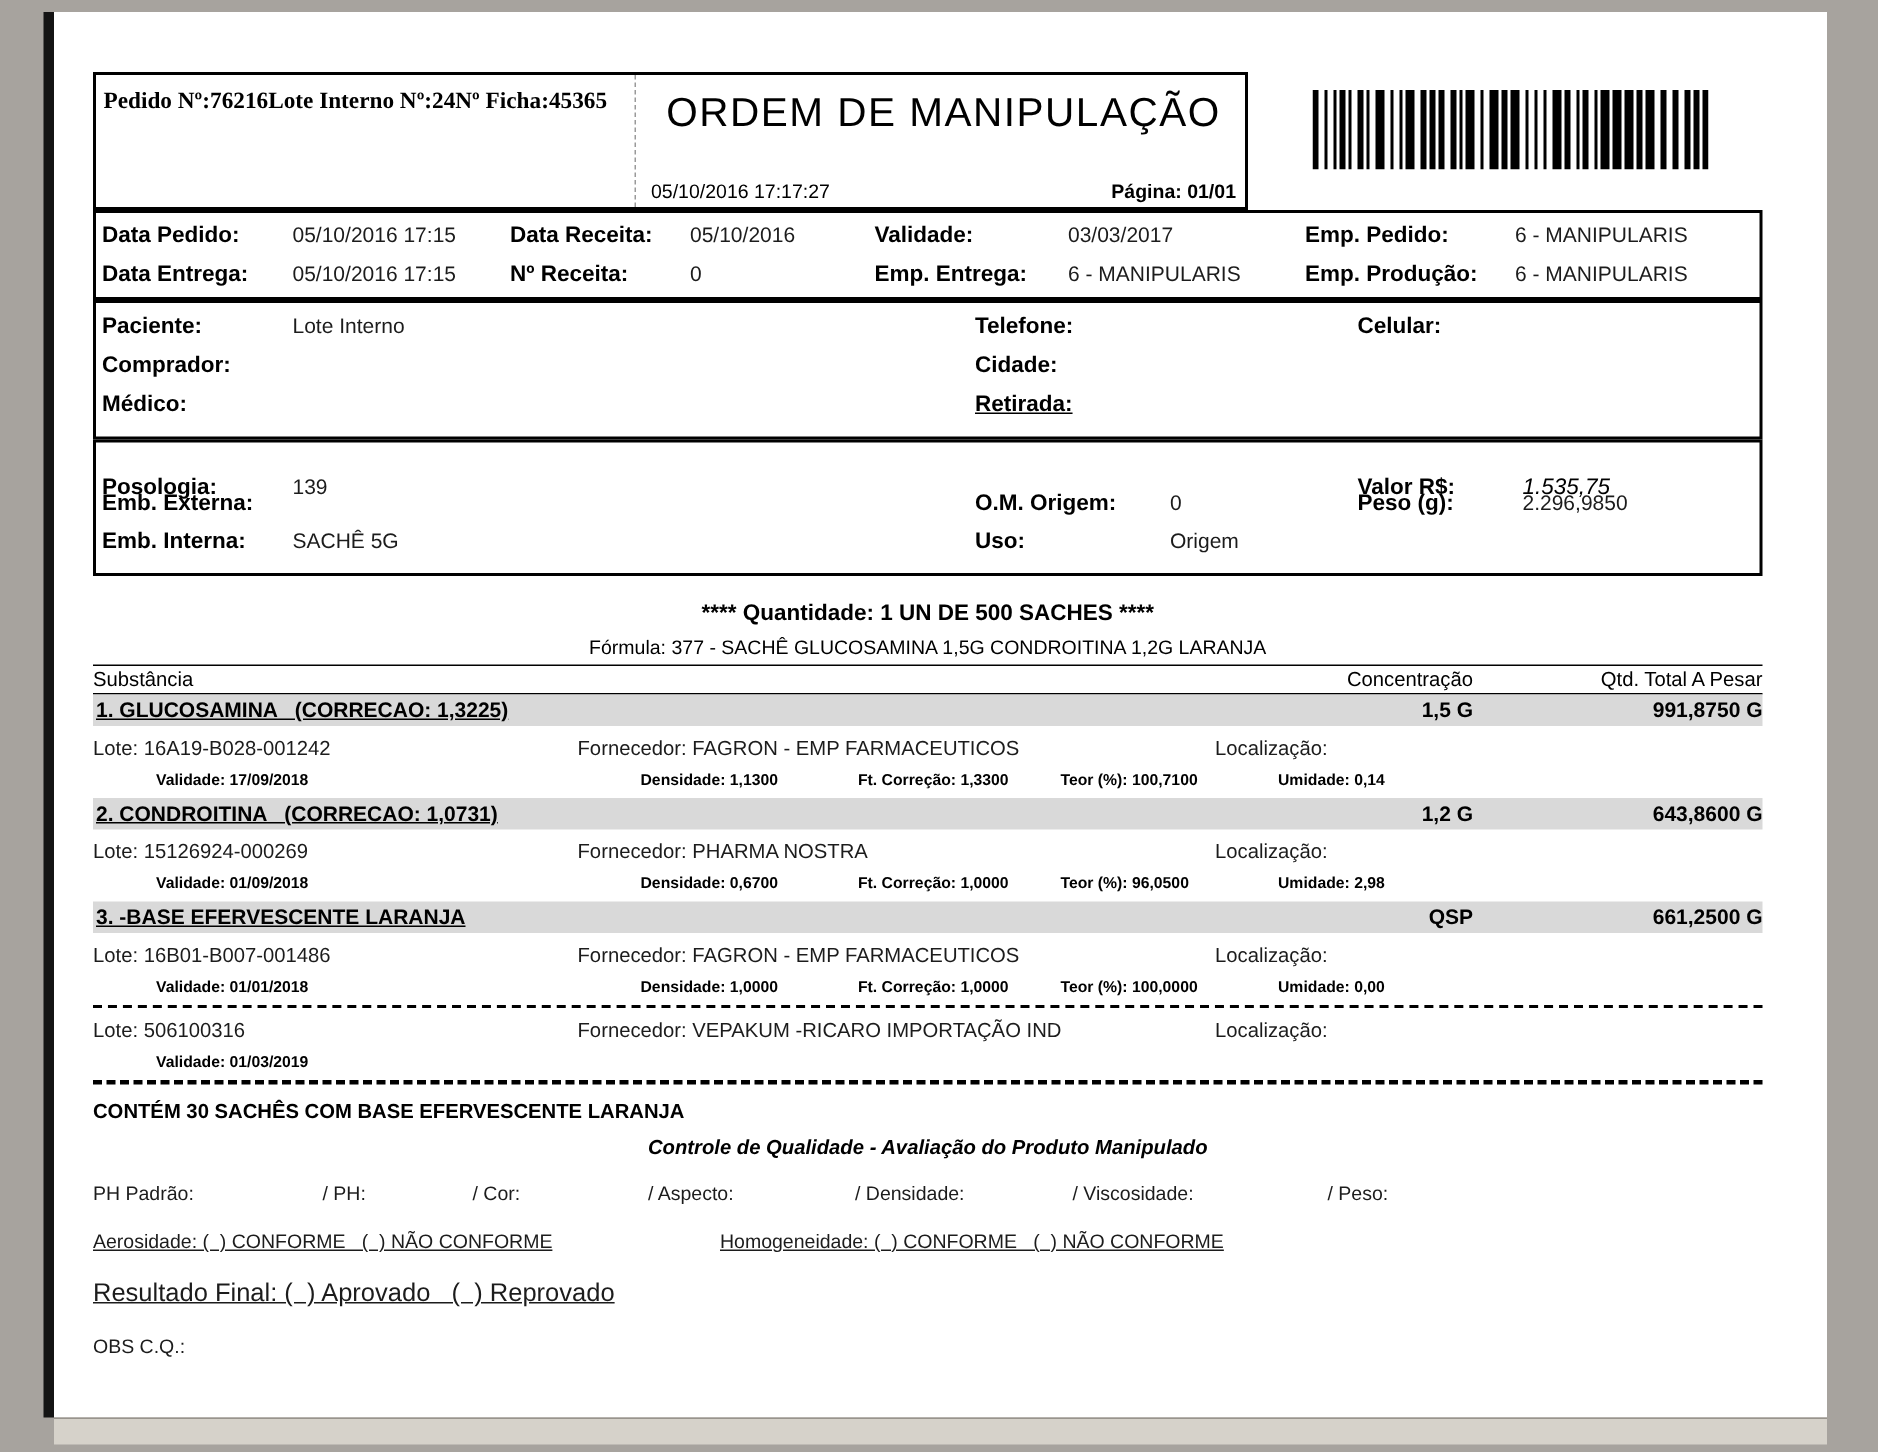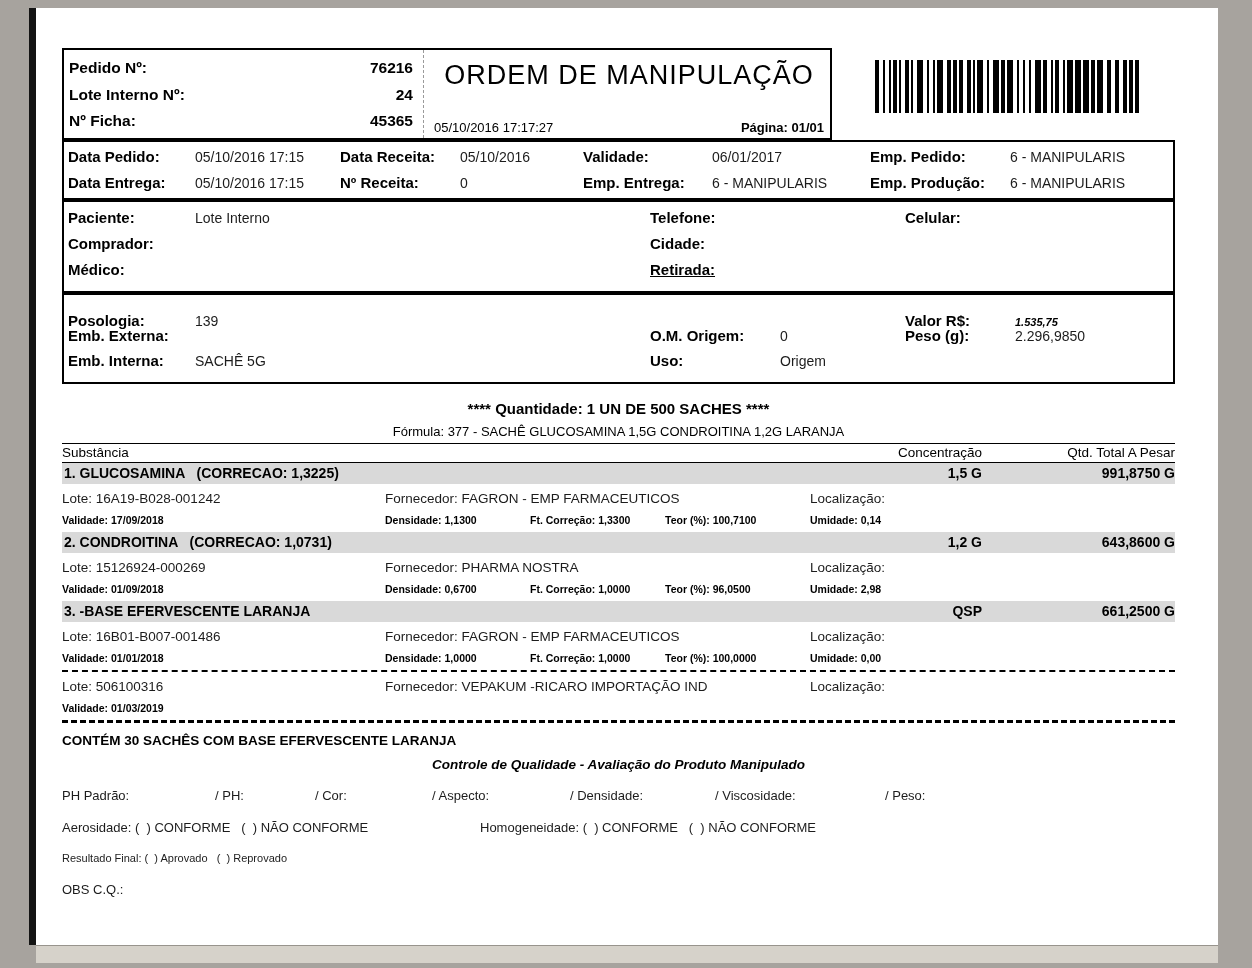--- a/index.html
+++ b/index.html
@@ -6,64 +6,64 @@
   body{
     width:1252px;height:968px;position:relative;overflow:hidden;
     background:#a7a39e;
     font-family:"Liberation Sans", sans-serif;color:#000;
   }
   .black-bar{position:absolute;left:29px;top:8px;width:7px;height:937px;background:#141414;}
   .page{position:absolute;left:36px;top:8px;width:1182px;height:937px;background:#ffffff;}
   .hscroll{position:absolute;left:36px;top:945px;width:1182px;height:17px;background:#d6d2ca;border-top:1px solid #98948d;}
   .doc{position:absolute;left:26px;top:40px;width:1114px;}
 
-  .pre{white-space:pre;}
+  .pre{white-space:pre;text-decoration:underline;}
   .lab{font-weight:bold;font-size:15px;}
   .val{font-size:14px;color:#1c1c1c;}
 
   
   .header-box{position:absolute;left:0;top:0;width:766px;height:88px;border:2px solid #000;display:flex;}
-  .header-left{width:344px;border-right:1px dashed #9a9a9a;padding:5px 10px 5px 5px;display:flex;flex-direction:column;justify-content:space-between;}
+  .header-left{width:344px;border-right:1px dashed #9a9a9a;padding:5px 10px 5px 5px;display:flex;flex-direction:row;justify-content:flex-start;font-family:Liberation Serif, serif;}
   .hrow{display:flex;justify-content:space-between;font-size:15.5px;font-weight:bold;line-height:25px;}
   .header-right{flex:1;display:flex;flex-direction:column;justify-content:space-between;padding:4px 6px 3px 10px;}
   .title{font-size:27px;letter-spacing:1px;text-align:center;margin-top:6px;}
   .header-meta{display:flex;justify-content:space-between;font-size:13px;}
   .page-num{font-weight:bold;}
 
   .barcode{position:absolute;left:813px;top:12px;width:264px;height:53px;}
 
   
   .box2{position:absolute;left:0;top:92px;width:1105px;border:2px solid #000;padding:6px 0 7px 4px;
         display:grid;grid-template-columns:127px 145px 120px 123px 129px 158px 140px auto;row-gap:9px;align-items:baseline;}
   .box3{position:absolute;left:0;top:152px;width:1105px;border:2px solid #000;padding:7px 0 4px 4px;
         display:grid;grid-template-columns:127px 455px 255px auto;grid-auto-rows:26px;align-items:baseline;}
   .box4{position:absolute;left:0;top:245px;width:1105px;border:2px solid #000;padding:7px 0 5px 4px;
         display:grid;grid-template-columns:127px 455px 130px 125px 110px auto;grid-auto-rows:25px;align-items:baseline;}
   .uline{text-decoration:underline;}
-  .valor{font-size:11px;font-weight:bold;font-style:italic;margin-top:14px;}
+  .valor{font-size:15px;font-weight:normal;font-style:italic;margin-top:14px;}
 
   
   .flow{position:absolute;left:0;top:342px;width:1113px;}
   .qty{text-align:center;font-weight:bold;font-size:15px;margin-top:10px;}
   .formula{text-align:center;font-size:13px;margin-top:7px;}
   .thead{margin-top:4px;border-top:1px solid #000;border-bottom:1px solid #000;padding:1px 0 2px 0;
          display:grid;grid-template-columns:1fr 200px 193px;font-size:13.5px;}
   .r{text-align:right;}
   .sub-bar{background:#d9d9d9;display:grid;grid-template-columns:1fr 200px 193px;
            font-weight:bold;font-size:14px;padding:2px 0 3px 2px;}
   .sub-details{display:grid;grid-template-columns:323px 425px 1fr;font-size:13.5px;margin-top:7px;color:#1c1c1c;}
-  .sub-small{display:grid;grid-template-columns:323px 145px 135px 145px 1fr;font-size:10.5px;font-weight:bold;margin-top:8px;margin-bottom:6px;}
+  .sub-small{display:grid;grid-template-columns:323px 145px 135px 145px 1fr;font-size:10.5px;font-weight:bold;margin-top:8px;margin-bottom:6px;margin-left:42px;}
   .dashed{border-top:2px dashed #000;margin-top:2px;margin-bottom:2px;}
   .dashed-thick{border-top:3px dashed #000;margin-top:3px;}
 
   .contem{font-weight:bold;font-size:13.5px;margin-top:10px;}
   .qc-title{text-align:center;font-weight:bold;font-style:italic;font-size:13.5px;margin-top:9px;}
   .ph-row{display:grid;grid-template-columns:153px 100px 117px 138px 145px 170px 1fr;font-size:13px;margin-top:16px;color:#1c1c1c;}
   .conf-row{display:grid;grid-template-columns:418px 1fr;font-size:13px;margin-top:17px;color:#1c1c1c;}
-  .res-row{font-size:11px;margin-top:17px;color:#1c1c1c;}
+  .res-row{font-size:17px;margin-top:17px;color:#1c1c1c;}
   .obs-row{font-size:13px;margin-top:18px;color:#1c1c1c;}
 </style>
 </head>
 <body>
 
 <div class="black-bar"></div>
 <div class="page">
   <div class="doc">
 
     <div class="header-box">
@@ -131,21 +131,21 @@
           <rect x="254" y="0" width="4" height="53" fill="#000"></rect>
           <rect x="260" y="0" width="4" height="53" fill="#000"></rect>
         </svg></div>
 
     <div class="box2">
       <span class="lab">Data Pedido:</span>
       <span class="val">05/10/2016 17:15</span>
       <span class="lab">Data Receita:</span>
       <span class="val">05/10/2016</span>
       <span class="lab">Validade:</span>
-      <span class="val">06/01/2017</span>
+      <span class="val">03/03/2017</span>
       <span class="lab">Emp. Pedido:</span>
       <span class="val">6 - MANIPULARIS</span>
 
       <span class="lab">Data Entrega:</span>
       <span class="val">05/10/2016 17:15</span>
       <span class="lab">Nº Receita:</span>
       <span class="val">0</span>
       <span class="lab">Emp. Entrega:</span>
       <span class="val">6 - MANIPULARIS</span>
       <span class="lab">Emp. Produção:</span>

